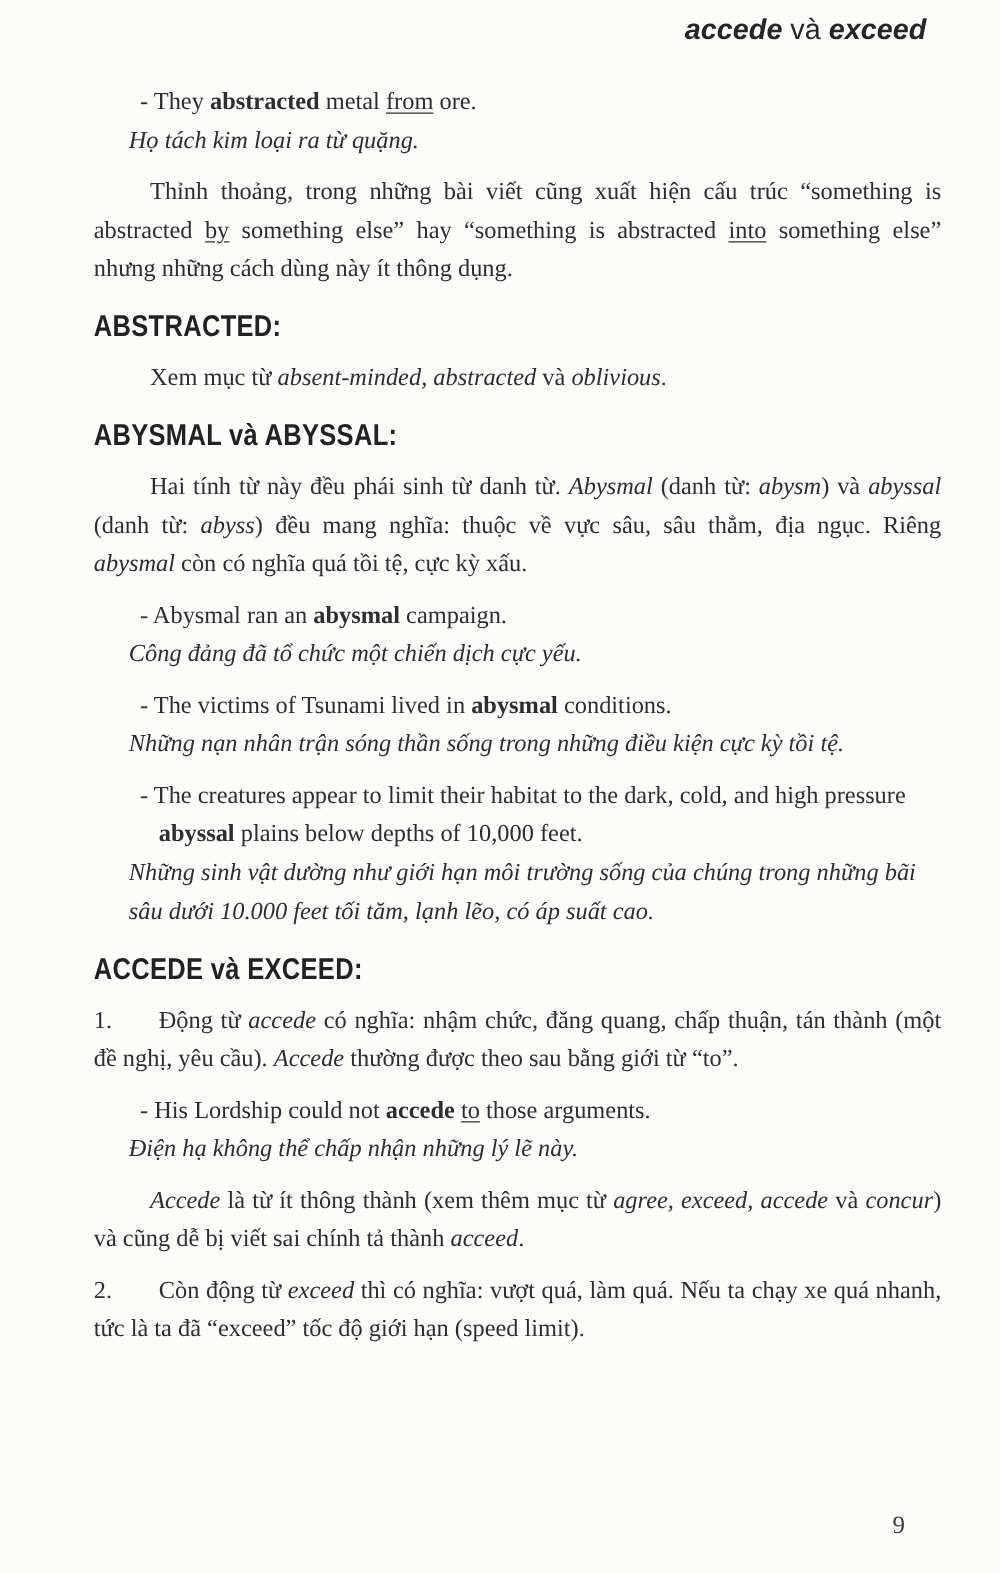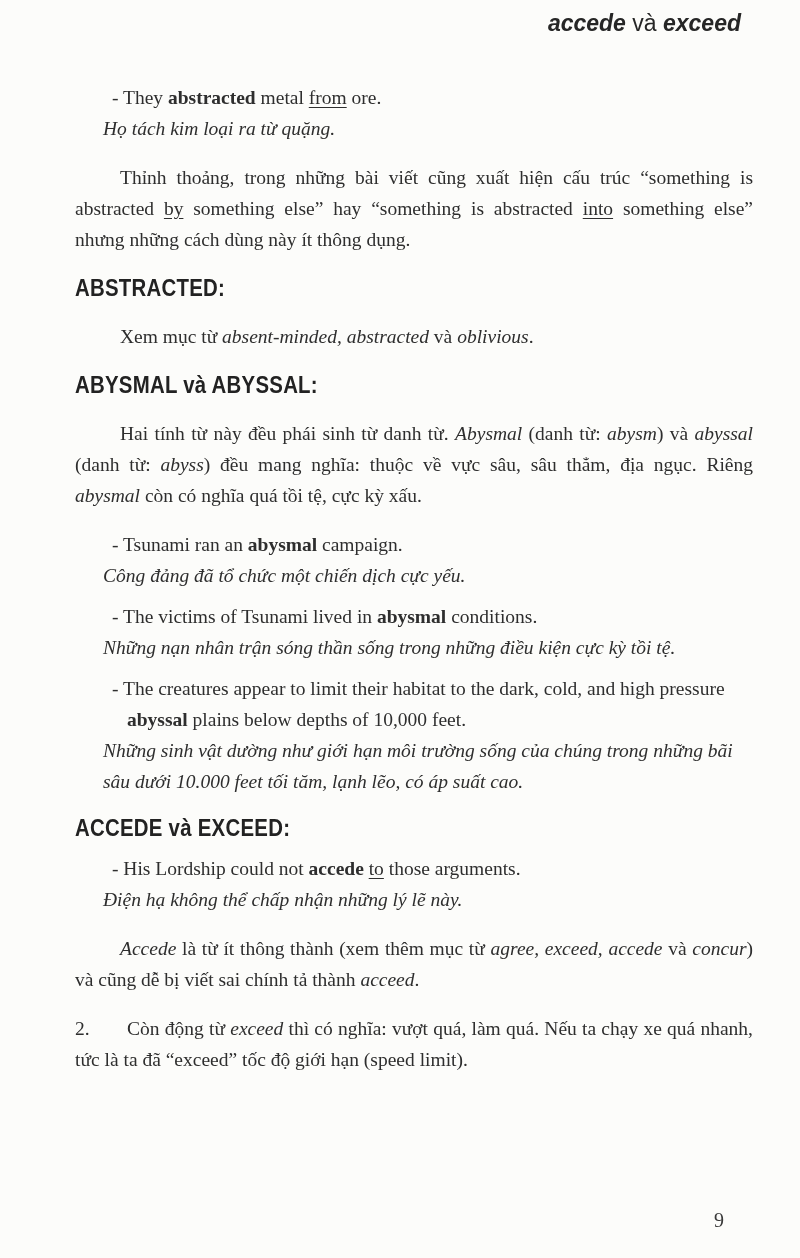--- a/index.html
+++ b/index.html
@@ -41,39 +41,39 @@
     color:#222;
     letter-spacing:0.3px;
     transform:scaleX(0.85);
     transform-origin:0 50%;
     margin:16px 0 10px;
   }
   
   .para{
     text-align:justify;
     text-indent:45px;
-    margin:18px 0;
+    margin:8px 0;
   }
   .item{
     text-align:justify;
     margin:10px 0;
   }
   
   .ex{
     margin:10px 0 0 52px;
     text-indent:-15px;
   }
   
   .vi{
     margin:0 0 10px 28px;
     font-style:italic;
     text-align:left;
   }
   .vi2{margin-right:10px;font-family:Liberation Serif, serif;}
-  .first-ex{margin-top:44px;}
+  .first-ex{margin-top:28px;}
   .pagenum{
     position:absolute;
     right:76px;
     bottom:22px;
     font-size:20px;
     color:#3a3a3a;
   }
 </style>
 </head>
 <body>
@@ -86,32 +86,33 @@
   <div class="vi"><span class="i">Họ tách kim loại ra từ quặng.</span></div>
 
   <div class="para"><span>Thỉnh thoảng, trong những bài viết cũng xuất hiện cấu trúc “something is abstracted </span><span class="u">by</span><span> something else” hay “something is abstracted </span><span class="u">into</span><span> something else” nhưng những cách dùng này ít thông dụng.</span></div>
 
   <div class="heading">ABSTRACTED:</div>
   <div class="para"><span>Xem mục từ </span><span class="i">absent-minded, abstracted</span><span> và </span><span class="i">oblivious</span><span>.</span></div>
 
   <div class="heading">ABYSMAL và ABYSSAL:</div>
   <div class="para"><span>Hai tính từ này đều phái sinh từ danh từ. </span><span class="i">Abysmal</span><span> (danh từ: </span><span class="i">abysm</span><span>) và </span><span class="i">abyssal</span><span> (danh từ: </span><span class="i">abyss</span><span>) đều mang nghĩa: thuộc về vực sâu, sâu thẳm, địa ngục. Riêng </span><span class="i">abysmal</span><span> còn có nghĩa quá tồi tệ, cực kỳ xấu.</span></div>
 
-  <div class="ex"><span>- Tsunami ran an </span><span class="b">abysmal</span><span> campaign.</span></div>
+  <div class="ex"><span>- Abysmal ran an </span><span class="b">abysmal</span><span> campaign.</span></div>
   <div class="vi"><span class="i">Công đảng đã tổ chức một chiến dịch cực yếu.</span></div>
 
   <div class="ex"><span>- The victims of Tsunami lived in </span><span class="b">abysmal</span><span> conditions.</span></div>
   <div class="vi vi2"><span class="i">Những nạn nhân trận sóng thần sống trong những điều kiện cực kỳ tồi tệ.</span></div>
 
 
   <div class="ex"><span>- The creatures appear to limit their habitat to the dark, cold, and high pressure </span><span class="b">abyssal</span><span> plains below depths of 10,000 feet.</span></div>
   <div class="vi vi2"><span class="i">Những sinh vật dường như giới hạn môi trường sống của chúng trong những bãi sâu dưới 10.000 feet tối tăm, lạnh lẽo, có áp suất cao.</span></div>
 
   <div class="heading">ACCEDE và EXCEED:</div>
 
+  <div class="item"><span class="n">1.</span><span>Động từ </span><span class="i">accede</span><span> có nghĩa: nhậm chức, đăng quang, chấp thuận, tán thành (một đề nghị, yêu cầu). </span><span class="i">Accede</span><span> thường được theo sau bằng giới từ “to”.</span></div>
 
   <div class="ex"><span>- His Lordship could not </span><span class="b">accede</span><span> </span><span class="u">to</span><span> those arguments.</span></div>
   <div class="vi"><span class="i">Điện hạ không thể chấp nhận những lý lẽ này.</span></div>
 
   <div class="para"><span class="i">Accede</span><span> là từ ít thông thành (xem thêm mục từ </span><span class="i">agree, exceed, accede</span><span> và </span><span class="i">concur</span><span>) và cũng dễ bị viết sai chính tả thành </span><span class="i">acceed</span><span>.</span></div>
 
   <div class="item"><span class="n">2.</span><span>Còn động từ </span><span class="i">exceed</span><span> thì có nghĩa: vượt quá, làm quá. Nếu ta chạy xe quá nhanh, tức là ta đã “exceed” tốc độ giới hạn (speed limit).</span></div>
 
   <div class="pagenum">9</div>
 

